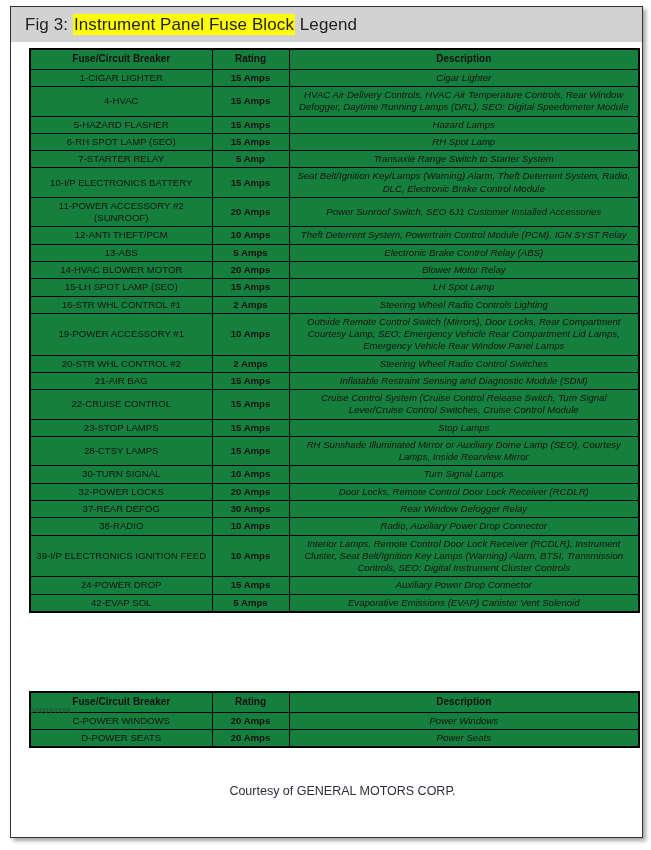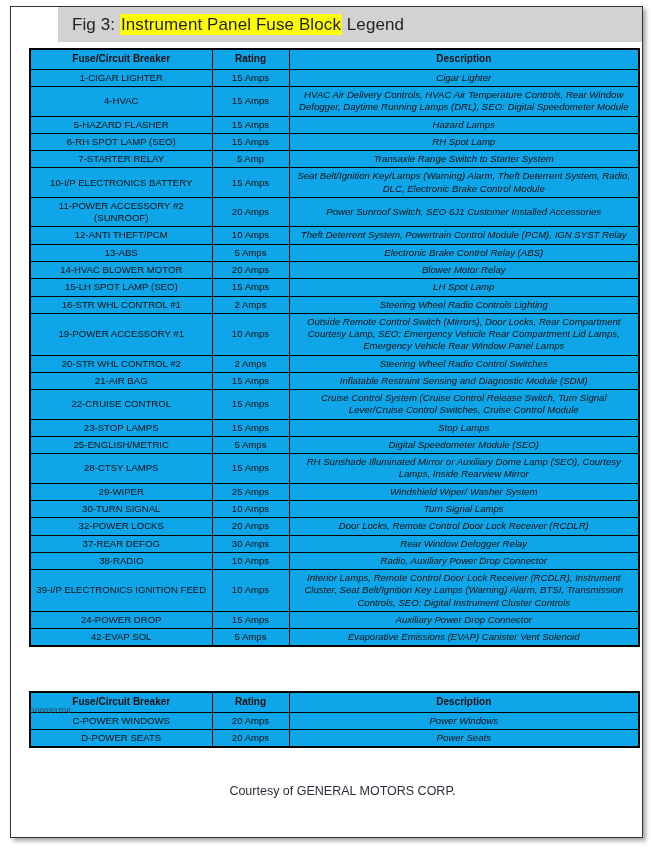--- a/index.html
+++ b/index.html
@@ -32,21 +32,20 @@
     box-shadow: 3px 3px 4px rgba(0,0,0,0.35);
     overflow: hidden;
   }
   .title-bar {
     height: 35px;
     background: #d2d2d2;
     display: flex;
     align-items: center;
     padding-left: 14px;
     box-sizing: border-box;
-    margin-left: 47px;
   }
   .title-text {
     font-size: 17px;
     color: #232323;
     letter-spacing: 0.1px;
     white-space: nowrap;
   }
   .title-hl {
     background: #ffff00;
     padding: 1px 1px;
@@ -55,42 +54,42 @@
     padding: 0;
     position: relative;
     height: 795px;
   }
   table.fuse-table {
     border-collapse: collapse;
     table-layout: fixed;
     width: 609px;
     margin-left: 18px;
     border: 2px solid #000;
-    background: #0ea5e9;
+    background: #15803d;
   }
   table.fuse-table td, table.fuse-table th {
     border: 1px solid #000;
     vertical-align: middle;
     font-size: 9.6px;
     color: #111;
     line-height: 1.28;
     padding: 2px 4px;
     box-sizing: border-box;
   }
   table.fuse-table th {
     font-weight: bold;
     text-align: center;
     font-size: 10px;
     padding: 3px 4px;
   }
   col.c-name { width: 182px; }
   col.c-rating { width: 77px; }
   col.c-desc { width: 350px; }
   td.name-cell { text-align: center; padding-left: 6px; }
-  td.rating-cell { text-align: center; }
+  td.rating-cell { text-align: center; font-weight: bold; }
   td.desc-cell { text-align: center; padding-left: 6px; font-style: italic; }
 
   .table-one-wrap { position: absolute; top: 6px; left: 0; }
   .table-two-wrap { position: absolute; top: 649px; left: 0; }
 
   .fig-code {
     position: absolute;
     top: 664px;
     left: 18px;
     font-size: 7.5px;
@@ -217,33 +216,23 @@
                 <td class="name-cell">22-CRUISE CONTROL</td>
                 <td class="rating-cell">15 Amps</td>
                 <td class="desc-cell">Cruise Control System (Cruise Control Release Switch, Turn Signal Lever/Cruise Control Switches, Cruise Control Module</td>
               </tr>
               <tr>
                 <td class="name-cell">23-STOP LAMPS</td>
                 <td class="rating-cell">15 Amps</td>
                 <td class="desc-cell">Stop Lamps</td>
               </tr>
               <tr>
-                <td class="name-cell">25-ENGLISH/METRIC</td>
-                <td class="rating-cell">5 Amps</td>
-                <td class="desc-cell">Digital Speedometer Module (SEO)</td>
-              </tr>
-              <tr>
                 <td class="name-cell">28-CTSY LAMPS</td>
                 <td class="rating-cell">15 Amps</td>
                 <td class="desc-cell">RH Sunshade Illuminated Mirror or Auxiliary Dome Lamp (SEO), Courtesy Lamps, Inside Rearview Mirror</td>
-              </tr>
-              <tr>
-                <td class="name-cell">29-WIPER</td>
-                <td class="rating-cell">25 Amps</td>
-                <td class="desc-cell">Windshield Wiper/ Washer System</td>
               </tr>
               <tr>
                 <td class="name-cell">30-TURN SIGNAL</td>
                 <td class="rating-cell">10 Amps</td>
                 <td class="desc-cell">Turn Signal Lamps</td>
               </tr>
               <tr>
                 <td class="name-cell">32-POWER LOCKS</td>
                 <td class="rating-cell">20 Amps</td>
                 <td class="desc-cell">Door Locks, Remote Control Door Lock Receiver (RCDLR)</td>

